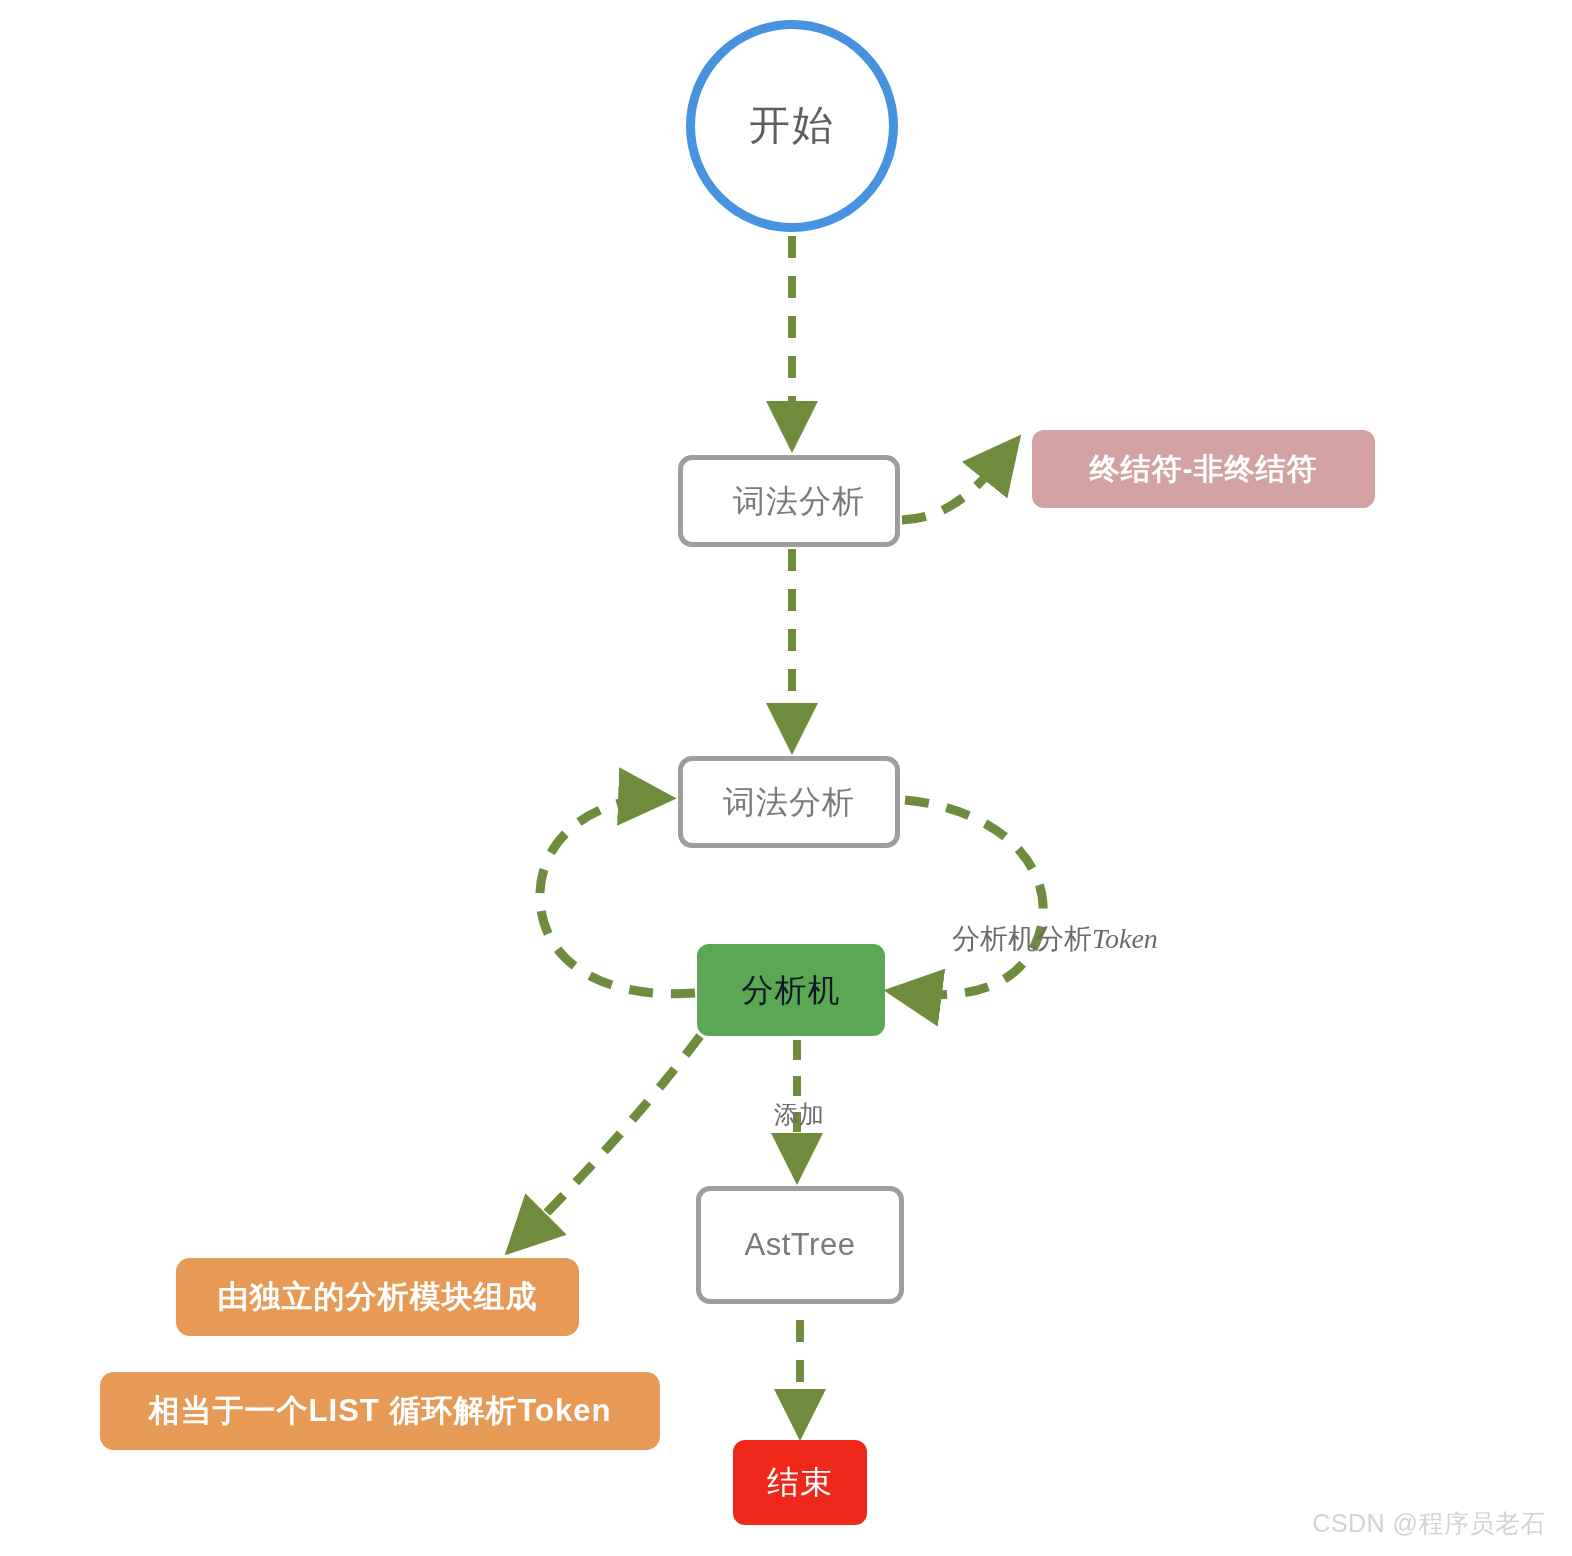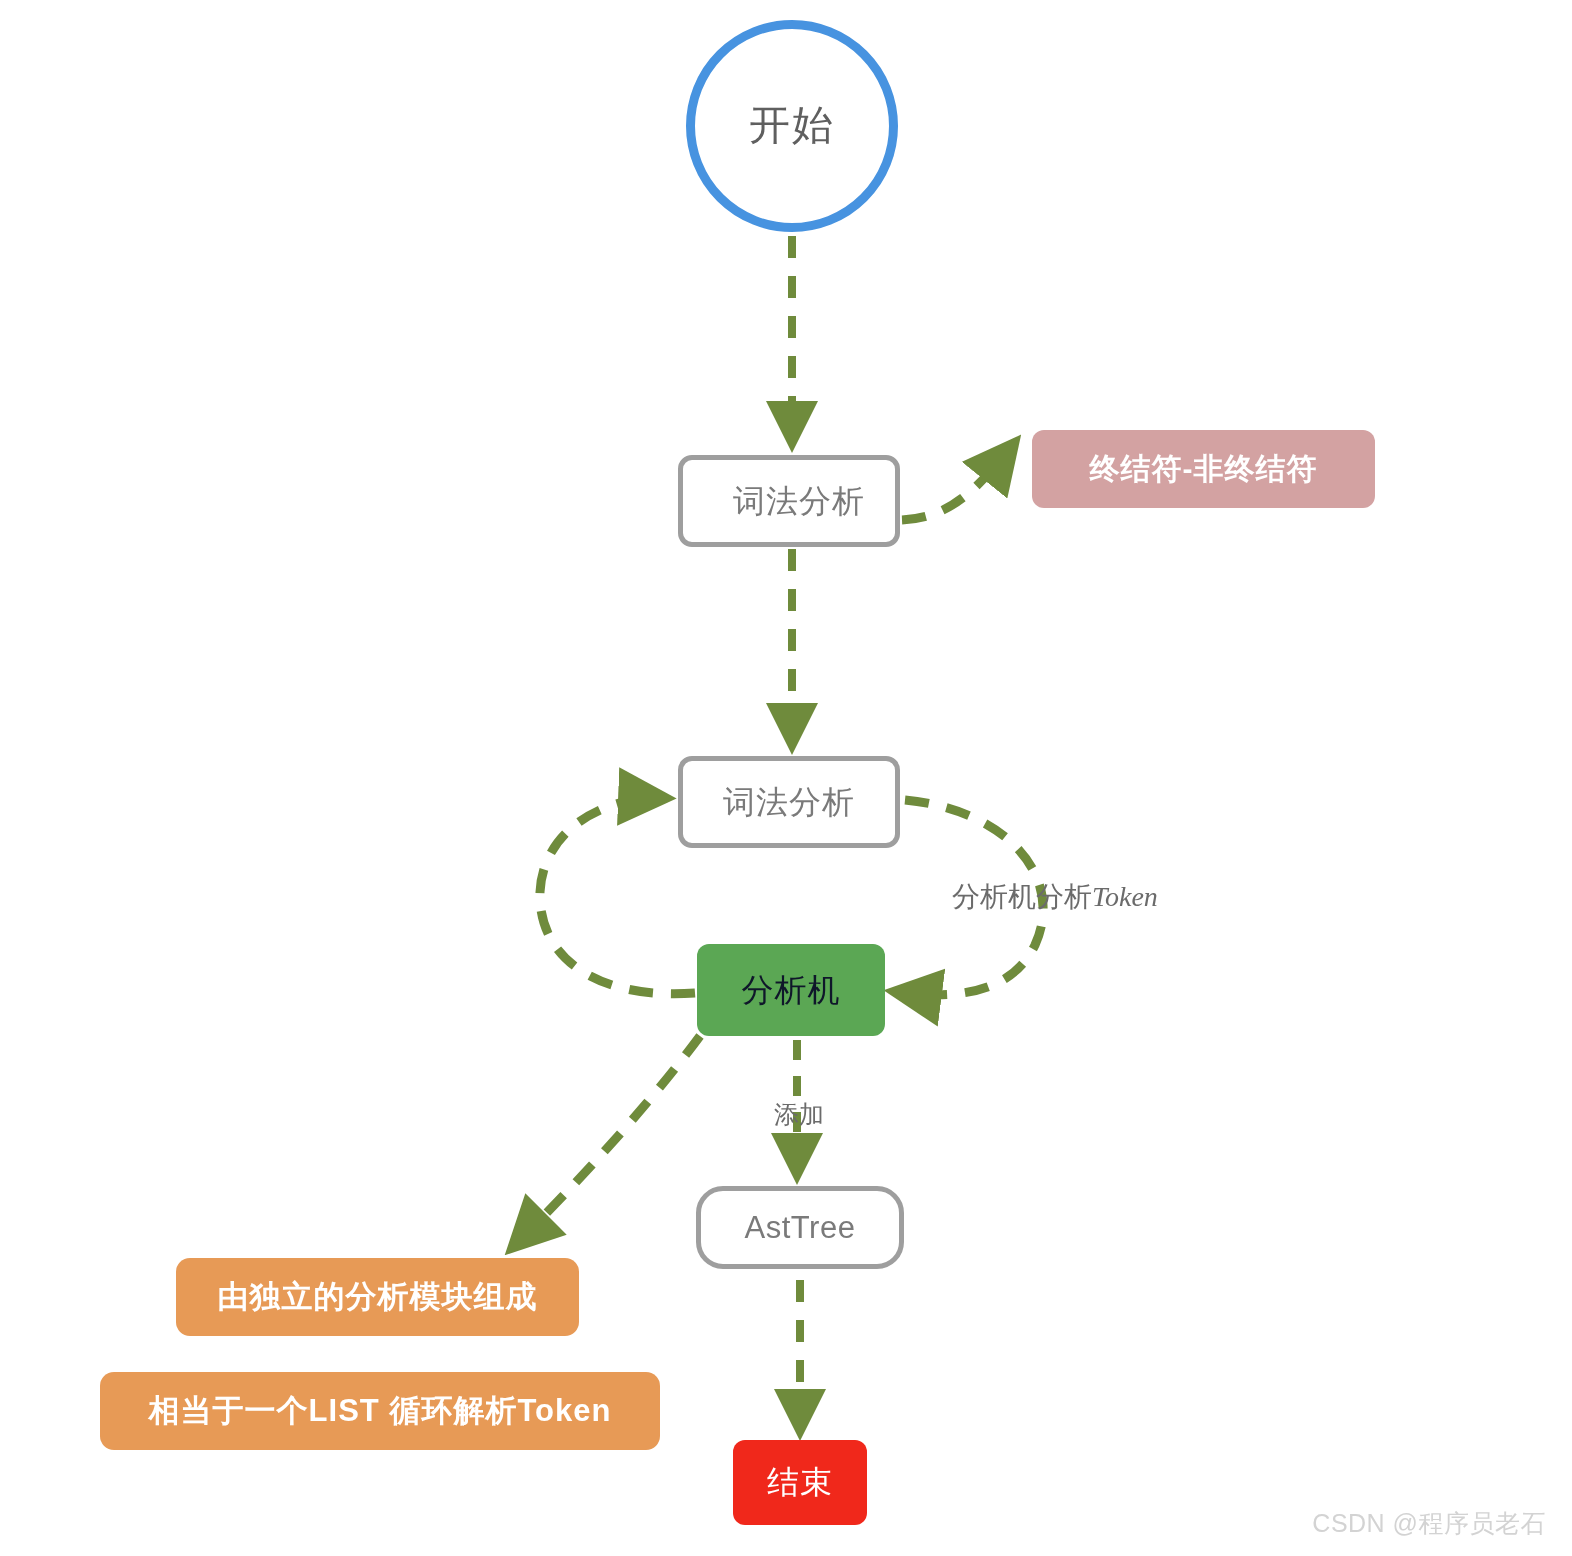--- a/index.html
+++ b/index.html
@@ -69,24 +69,23 @@
   .node-syntax {
     left: 678px;
     top: 756px;
     width: 222px;
     height: 92px;
   }
   .node-asttree {
     left: 696px;
     top: 1186px;
     width: 208px;
-    height: 83px;
+    height: 118px;
     font-size: 31px;
     letter-spacing: 0.5px;
-    border-radius: 27px;
   }
 
   
   .node-parser {
     left: 697px;
     top: 944px;
     width: 188px;
     height: 92px;
     background: #5ba754;
     border-radius: 12px;
@@ -152,21 +151,21 @@
     white-space: nowrap;
     font-family: "Liberation Serif", "DejaVu Serif", serif;
   }
   .label-syntax-error {
     left: 372px;
     top: 880px;
     font-size: 28px;
   }
   .label-parse-token {
     left: 952px;
-    top: 878px;
+    top: 920px;
     font-size: 28px;
     text-align: center;
   }
   .label-parse-token .tok {
     font-style: italic;
   }
   .label-add {
     left: 766px;
     top: 1098px;
     font-size: 25px;

